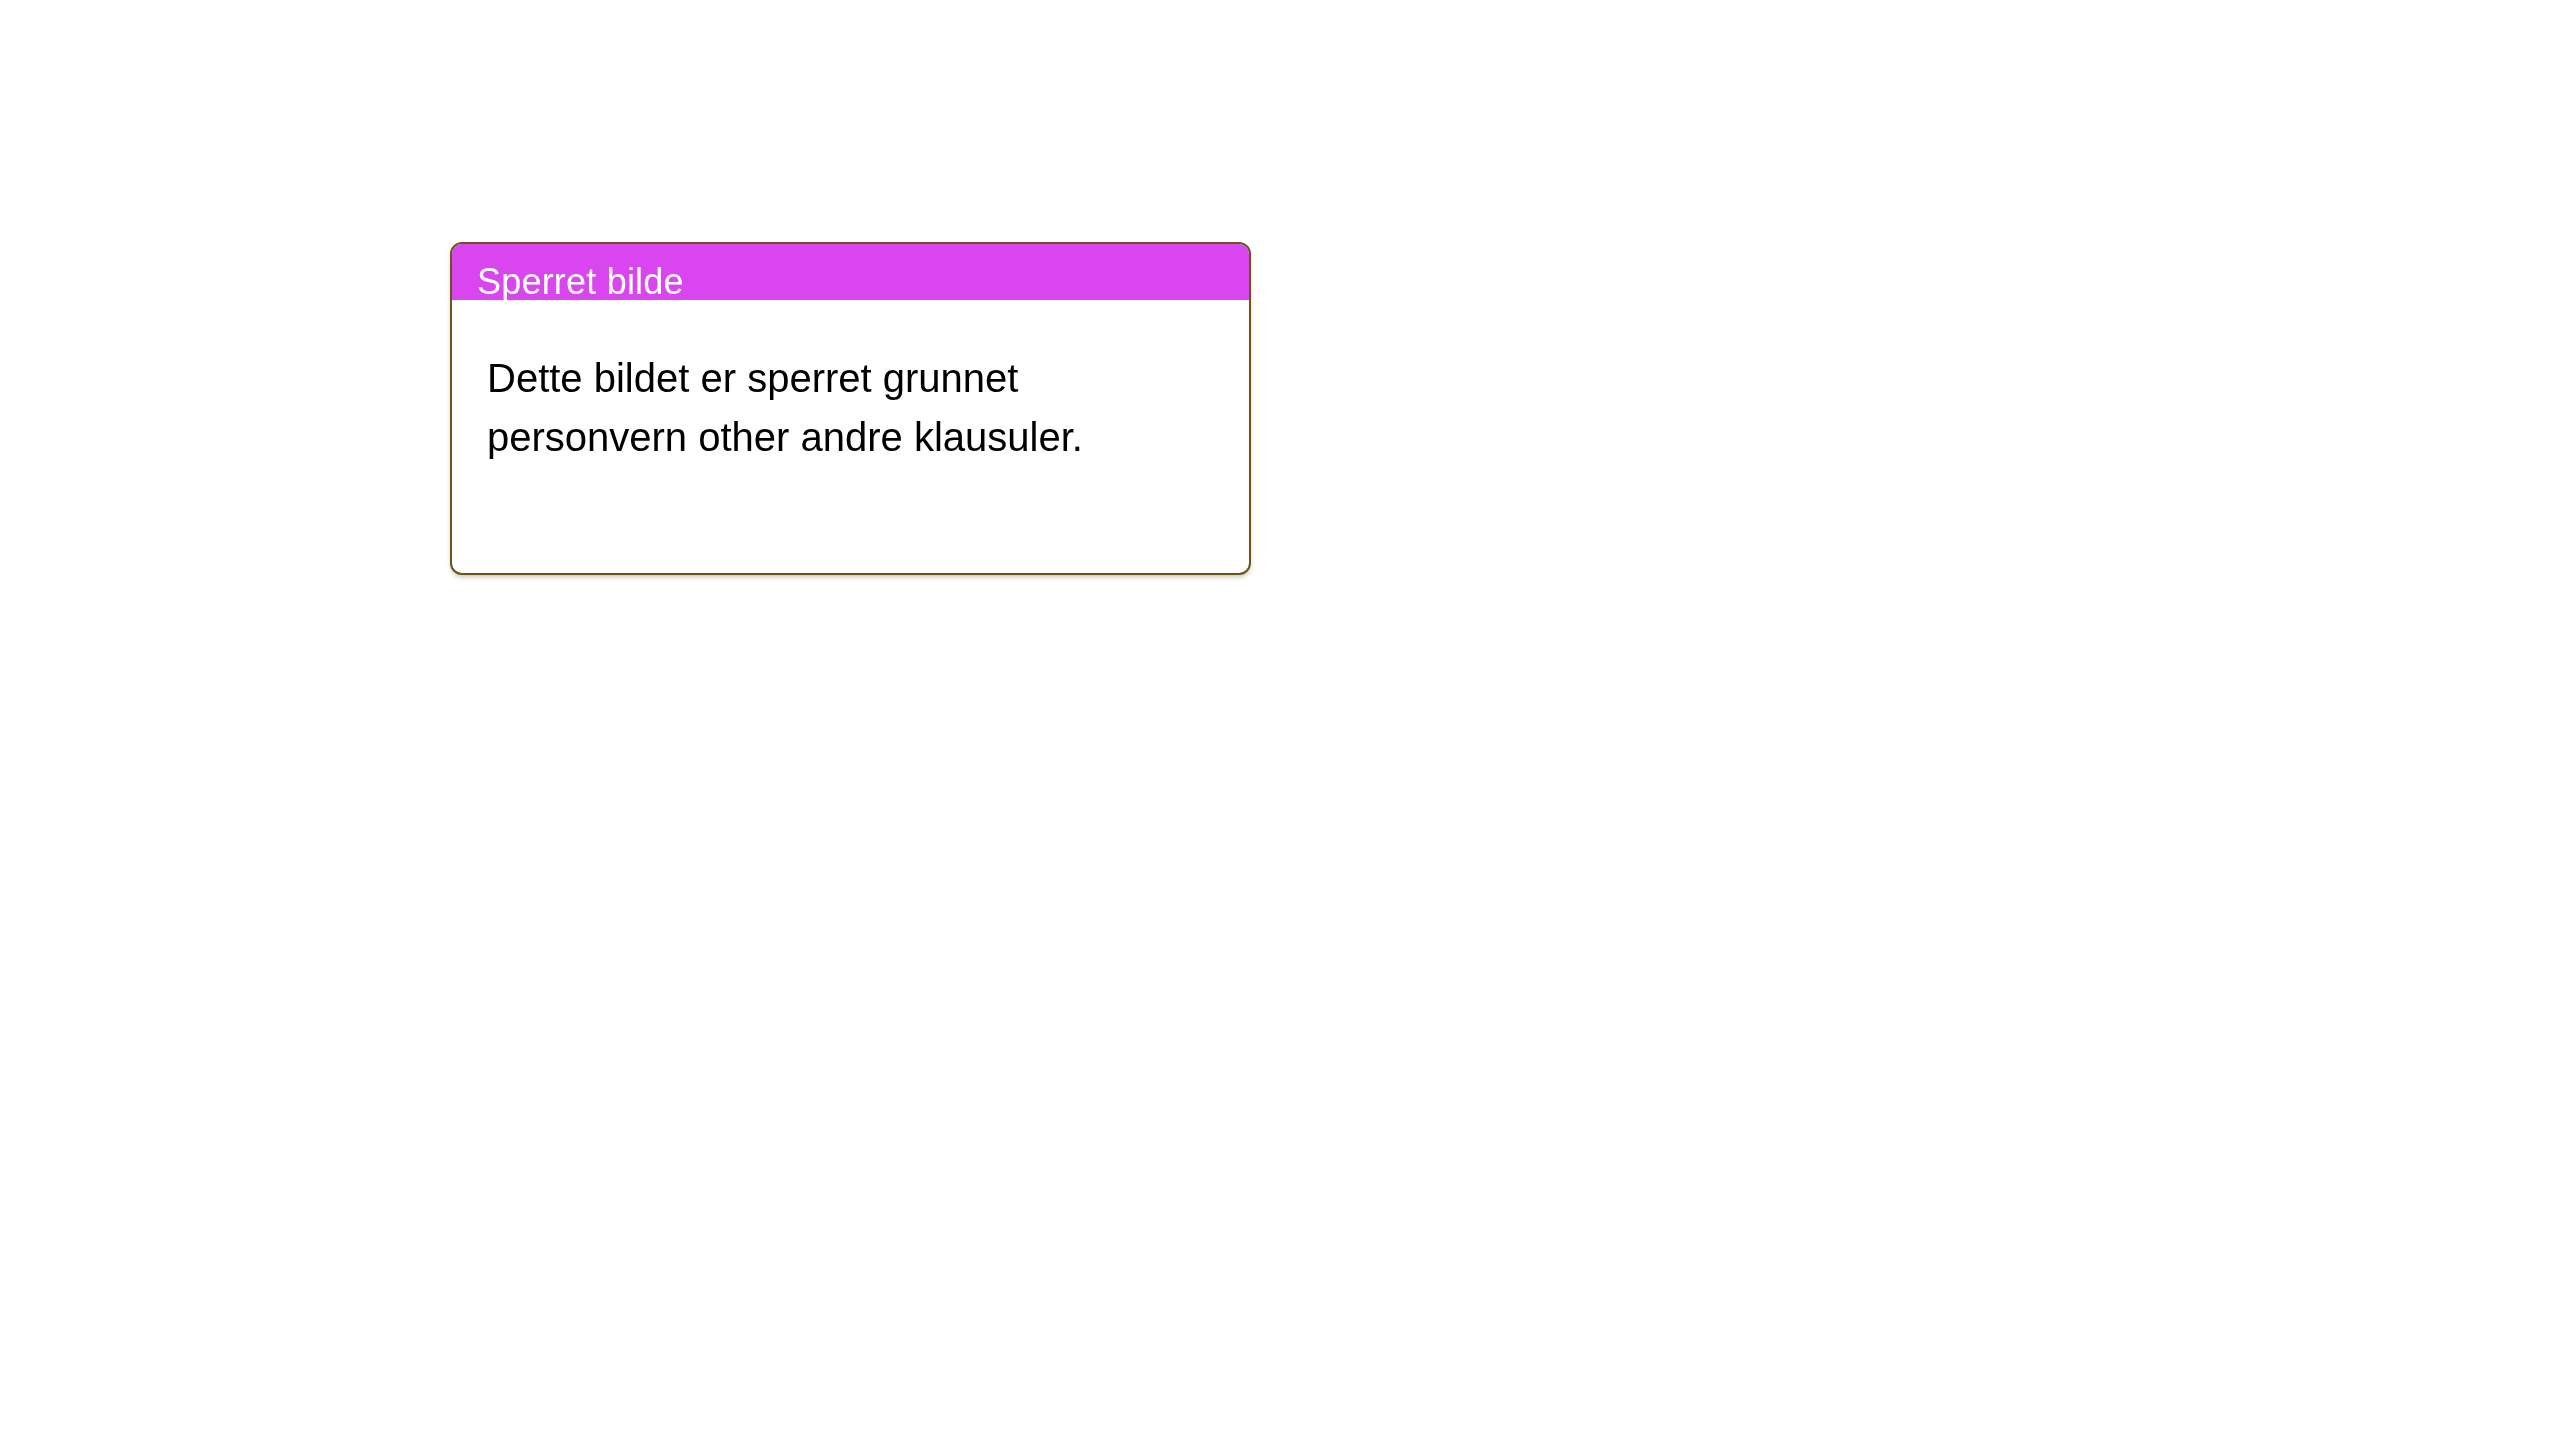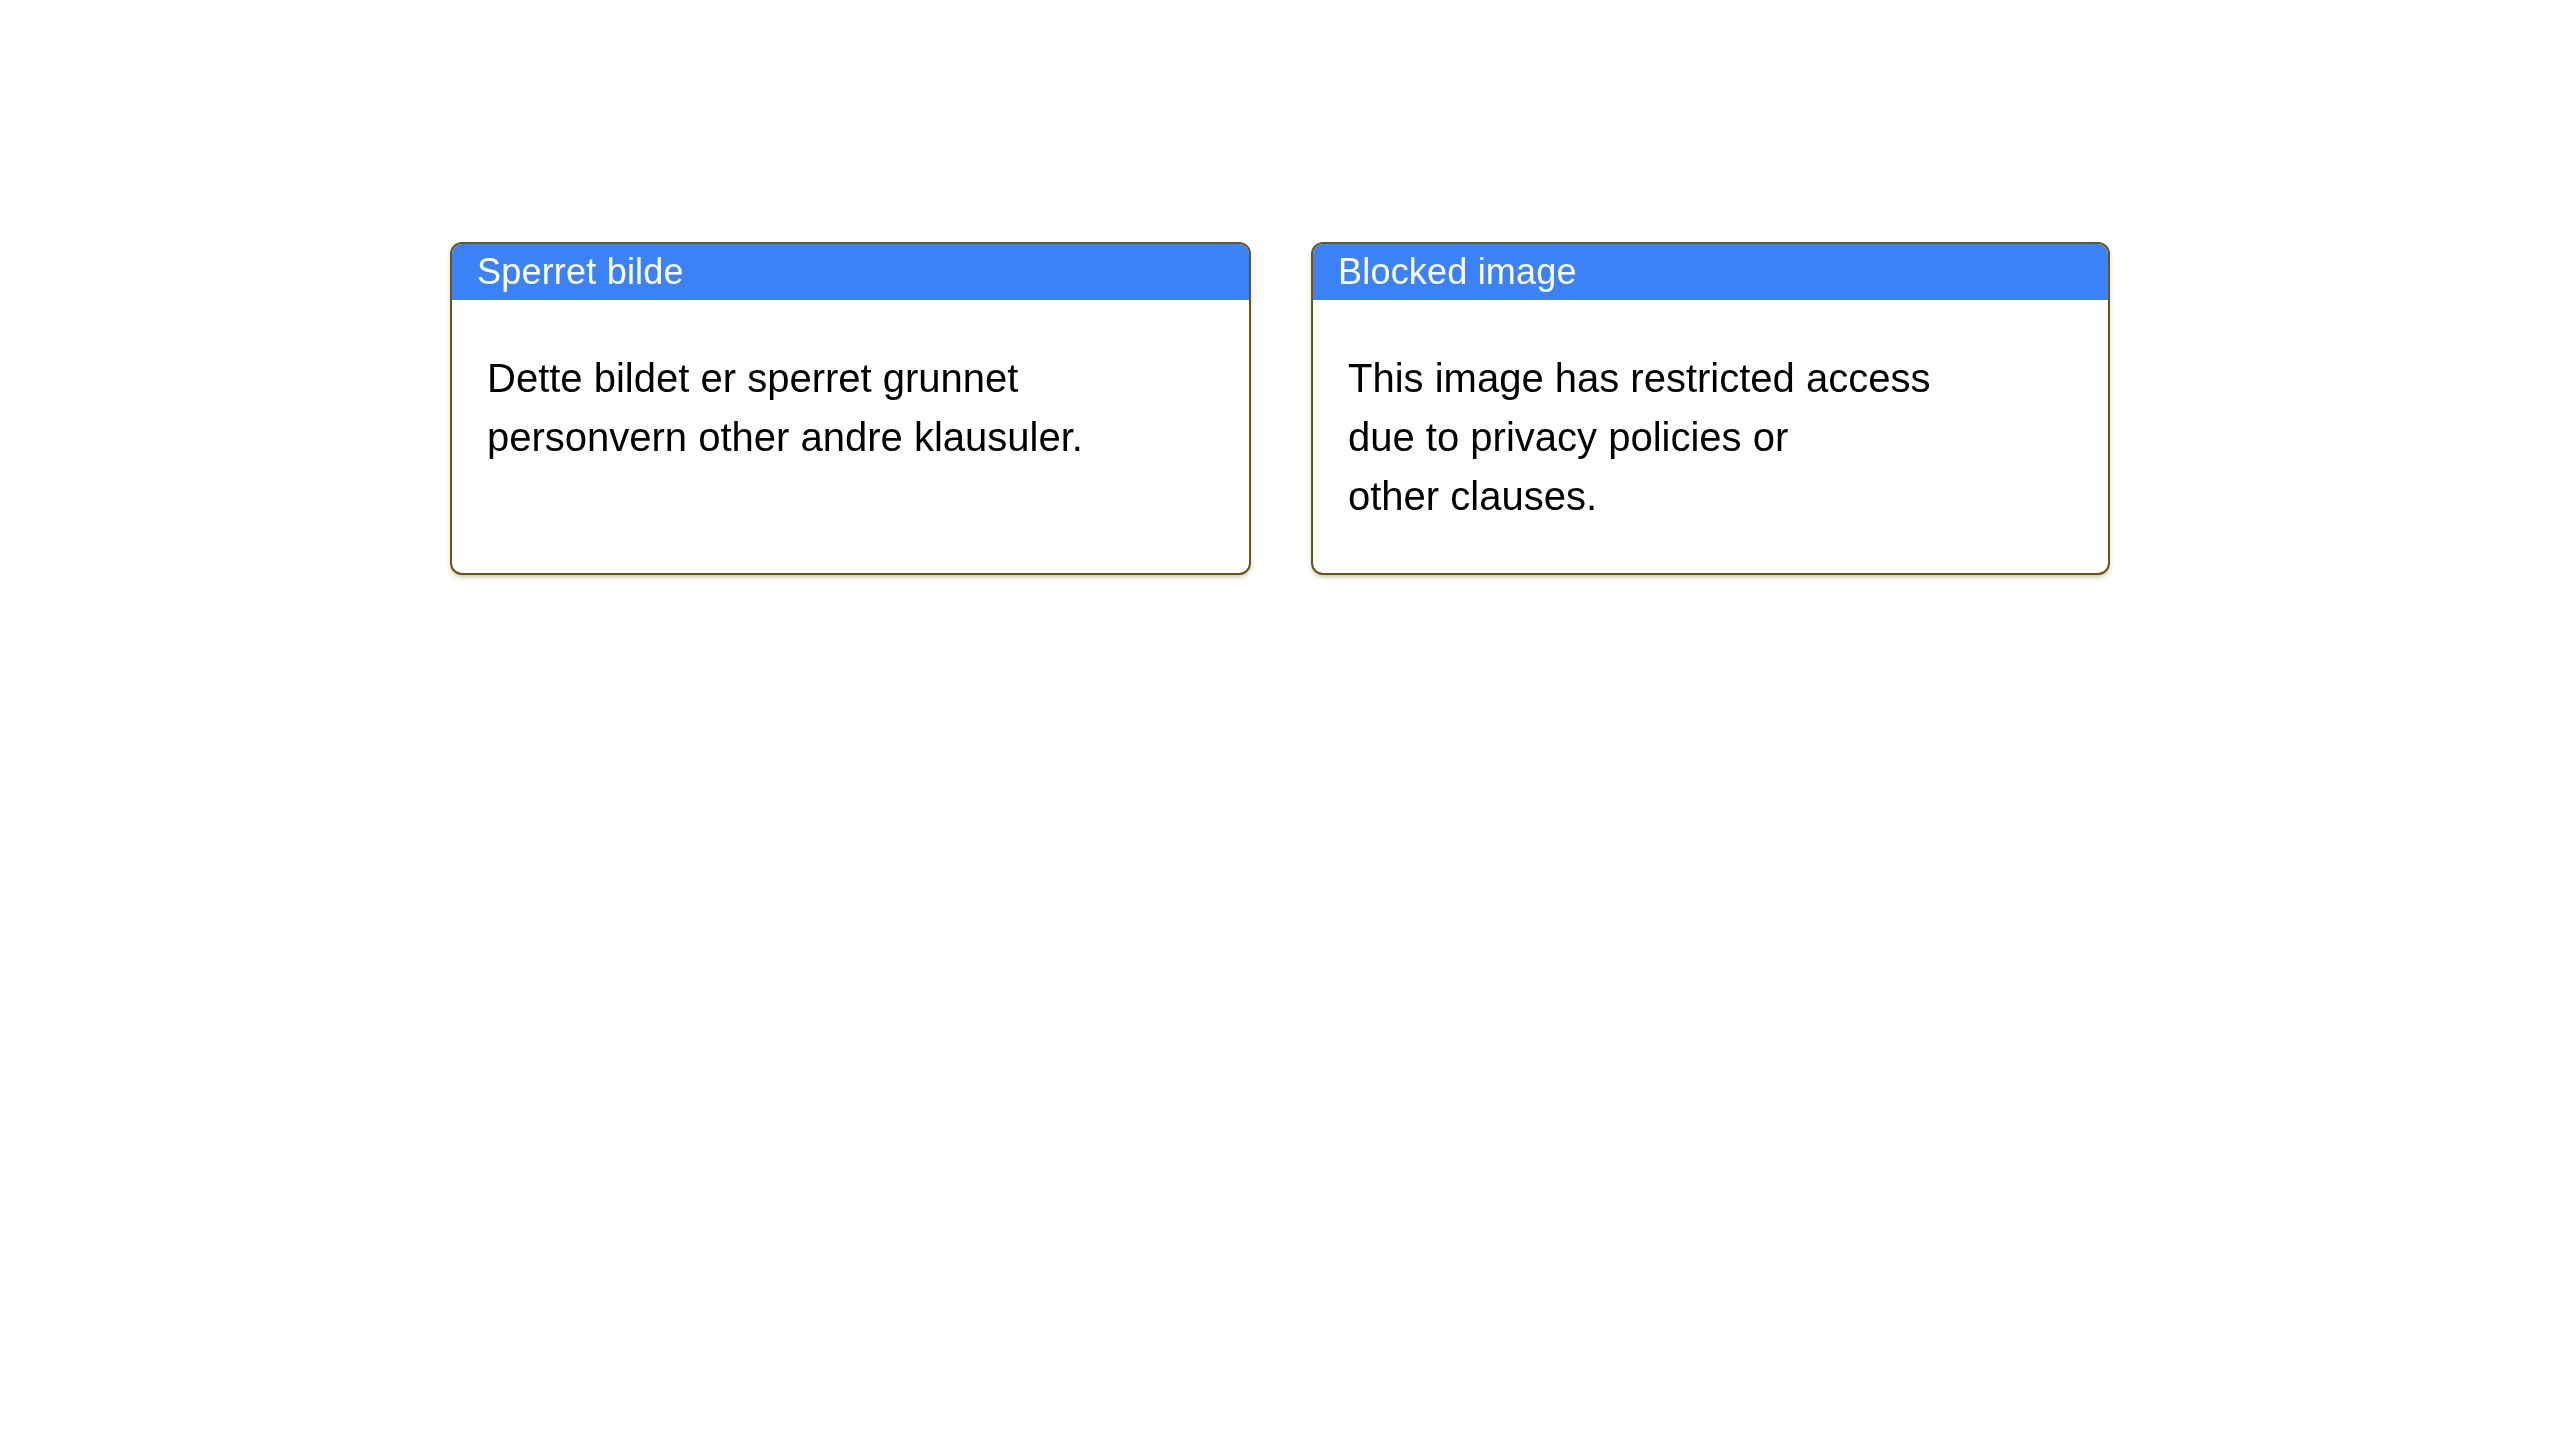--- a/index.html
+++ b/index.html
@@ -29,24 +29,24 @@
     border-radius: 12px;
     overflow: hidden;
     box-shadow: 0 3px 5px -1px rgba(107, 84, 24, 0.35);
   }
   .card.card-left  { left: 450px; }
   .card.card-right { left: 1311px; width: 799px; }
   .card-header {
     box-sizing: border-box;
     height: 57px;            
     margin: -1px -1px 0 -1px; 
-    background: #3b82f6;
+    background: #d946ef;
     color: #ffffff;
     display: flex;
-    align-items: center;
+    align-items: flex-end;
     padding: 0 26px;
     font-size: 36px;
     line-height: 1;
     font-weight: 400;
     letter-spacing: 0.2px;
   }
   .card-body {
     padding: 44px 26px 26px 26px;
     color: #000000;
     font-size: 40px;
@@ -67,24 +67,14 @@
   <section class="card card-left">
     <header class="card-header">
       <span>Sperret bilde</span>
     </header>
     <div class="card-body">
       <p class="line">Dette bildet er sperret grunnet</p>
       <p class="line">personvern other andre klausuler.</p>
     </div>
   </section>
 
-  <section class="card card-right">
-    <header class="card-header">
-      <span>Blocked image</span>
-    </header>
-    <div class="card-body">
-      <p class="line">This image has restricted access</p>
-      <p class="line">due to privacy policies or</p>
-      <p class="line">other clauses.</p>
-    </div>
-  </section>
 
 </main>
 
 </body></html>

